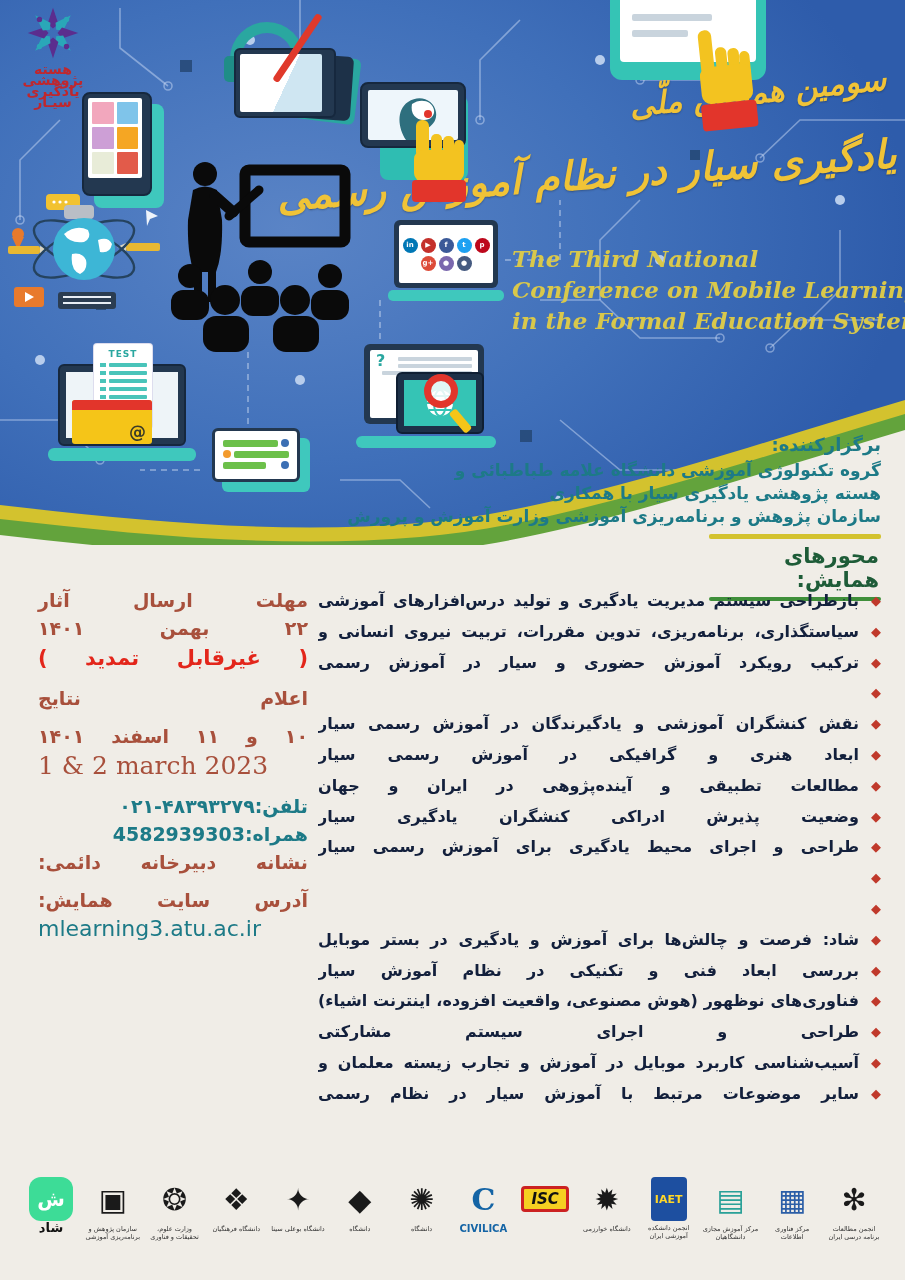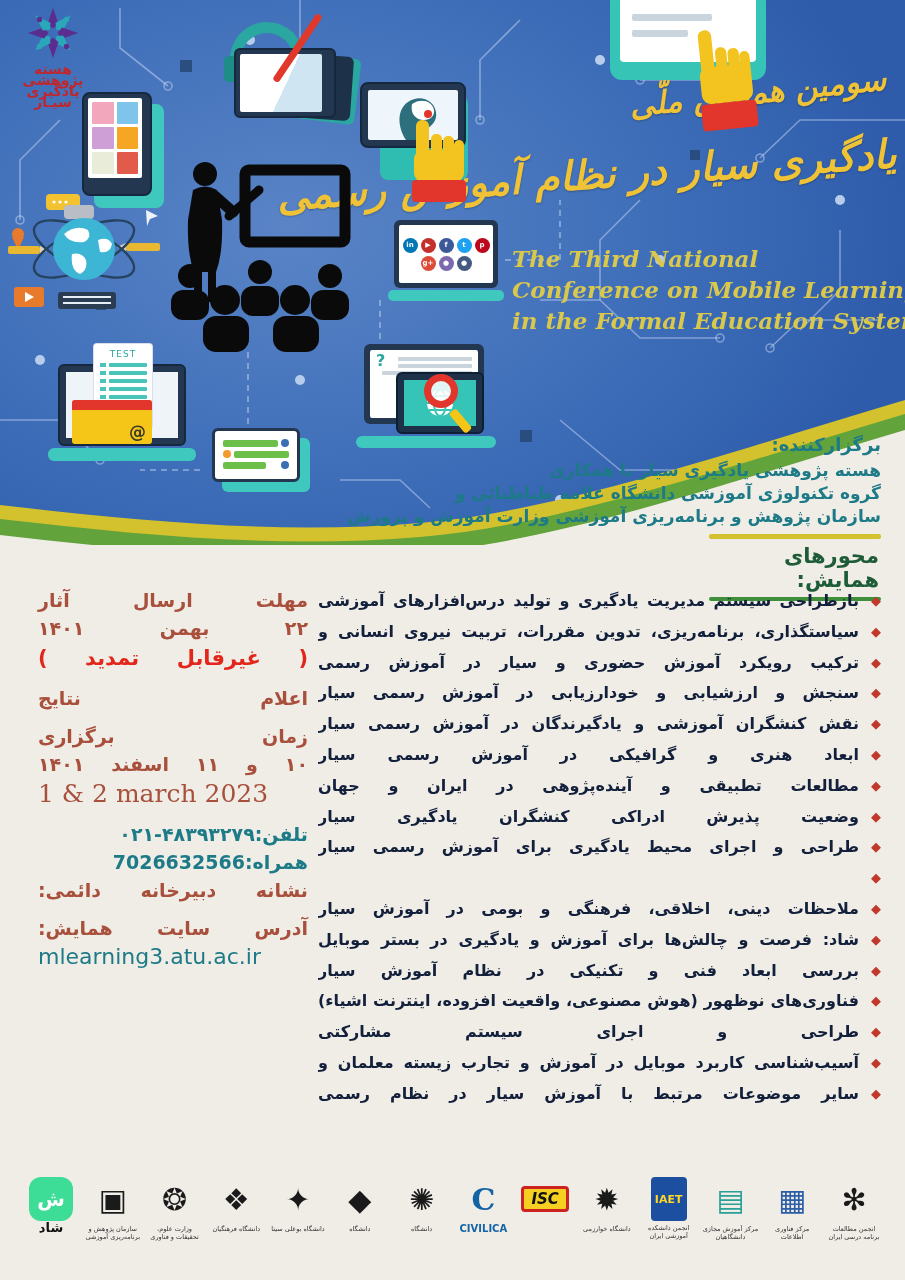--- a/index.html
+++ b/index.html
@@ -75,21 +75,21 @@
   
   .d-social{left:388px;top:220px;width:116px;height:86px}
   .d-social .fr{position:absolute;left:6px;top:0;width:104px;height:68px;background:var(--device_navy);border-radius:6px;padding:5px}
   .d-social .scr{width:100%;height:100%;background:#fff;border-radius:2px;display:flex;flex-wrap:wrap;align-content:center;justify-content:center;gap:3px;padding:3px}
   .d-social .scr b{width:15px;height:15px;border-radius:50%;color:#fff;font-size:7px;display:flex;align-items:center;justify-content:center;font-weight:bold}
   .d-social .base{position:absolute;left:0;top:70px;width:116px;height:11px;background:var(--accent_teal);border-radius:5px}
 
   
   .d-test{left:48px;top:344px;width:148px;height:124px}
   .d-test .doc{position:absolute;left:46px;top:0;width:58px;height:84px;background:#fff;border-radius:3px;box-shadow:0 0 0 1px #dde;padding:5px;z-index:2}
-  .d-test .doc .t{color:#2aa7a0;font-weight:normal;font-size:9px;text-align:center;letter-spacing:1px}
+  .d-test .doc .t{color:#2aa7a0;font-weight:bold;font-size:9px;text-align:center;letter-spacing:1px}
   .d-test .doc i{display:block;height:4px;background:#49c4ba;margin:4px 0 0 10px;border-radius:1px;position:relative}
   .d-test .doc i::before{content:"";position:absolute;left:-9px;top:0;width:6px;height:4px;background:#49c4ba}
   .d-test .fr{position:absolute;left:10px;top:20px;width:128px;height:82px;background:var(--device_navy);border-radius:6px;border:2px solid #16283e;z-index:1}
   .d-test .scr{position:absolute;left:18px;top:28px;width:112px;height:66px;background:#eef4f8;z-index:1}
   .d-test .env{position:absolute;left:24px;top:56px;width:80px;height:44px;background:#f5c518;border-radius:3px;z-index:3;overflow:hidden}
   .d-test .env .flap{height:10px;background:var(--cuff_red)}
   .d-test .env .at{position:absolute;right:6px;bottom:2px;font-weight:bold;font-size:17px;color:#3a3a28}
   .d-test .base{position:absolute;left:0;top:104px;width:148px;height:13px;background:var(--accent_teal);border-radius:6px;z-index:4}
 
   
@@ -434,22 +434,22 @@
     <svg class="curve" viewBox="0 0 905 190" preserveAspectRatio="none">
       <path d="M0,150 C140,166 280,180 420,168 C560,156 720,100 905,45 L905,190 L0,190 Z" fill="#d3c22e"></path>
       <path d="M0,164 C140,180 280,194 420,182 C560,170 720,114 905,59 L905,190 L0,190 Z" fill="#63a33c"></path>
       <path d="M0,180 C140,196 280,210 420,198 C560,186 720,130 905,75 L905,190 L0,190 Z" fill="#f0ede7"></path>
     </svg>
   </div>
 
   <div class="organizer">
     <div class="head">برگزارکننده:</div>
     <div>
+        <div class="line">گروه تکنولوژی آموزشی دانشگاه علامه طباطبائی و</div>
         <div class="line">هسته پژوهشی یادگیری سیار با همکاری</div>
-        <div class="line">گروه تکنولوژی آموزشی دانشگاه علامه طباطبائی و</div>
         <div class="line">سازمان پژوهش و برنامه‌ریزی آموزشی وزارت آموزش و پرورش</div>
       </div>
   </div>
 
   <div class="topics-head">
     <div class="bar-y"></div>
     <div class="txt">محورهای همایش:</div>
     <div class="bar-g"></div>
   </div>
 
@@ -461,21 +461,20 @@
       <div class="topic">
       <span class="diamond">◆</span>
       <span class="topic-text">سیاستگذاری، برنامه‌ریزی، تدوین مقررات، تربیت نیروی انسانی و دانشجومعلمان</span>
     </div>
       <div class="topic">
       <span class="diamond">◆</span>
       <span class="topic-text">ترکیب رویکرد آموزش حضوری و سیار در آموزش رسمی</span>
     </div>
       <div class="topic">
       <span class="diamond">◆</span>
-      <span class="topic-text">سنجش و ارزشیابی و خودارزیابی در آموزش رسمی سیار</span>
     </div>
       <div class="topic">
       <span class="diamond">◆</span>
       <span class="topic-text">نقش کنشگران آموزشی و یادگیرندگان در آموزش رسمی سیار</span>
     </div>
       <div class="topic">
       <span class="diamond">◆</span>
       <span class="topic-text">ابعاد هنری و گرافیکی در آموزش رسمی سیار</span>
     </div>
       <div class="topic">
@@ -488,21 +487,20 @@
     </div>
       <div class="topic">
       <span class="diamond">◆</span>
       <span class="topic-text">طراحی و اجرای محیط یادگیری برای آموزش رسمی سیار</span>
     </div>
       <div class="topic">
       <span class="diamond">◆</span>
     </div>
       <div class="topic">
       <span class="diamond">◆</span>
-      <span class="topic-text">ملاحظات دینی، اخلاقی، فرهنگی و بومی در آموزش سیار</span>
     </div>
       <div class="topic">
       <span class="diamond">◆</span>
       <span class="topic-text">شاد: فرصت و چالش‌ها برای آموزش و یادگیری در بستر موبایل</span>
     </div>
       <div class="topic">
       <span class="diamond">◆</span>
       <span class="topic-text">بررسی ابعاد فنی و تکنیکی در نظام آموزش سیار</span>
     </div>
       <div class="topic">
@@ -523,29 +521,28 @@
     </div>
     </div>
 
   <div class="sidebar">
     <div class="s-brick jl">مهلت ارسال آثار</div>
     <div class="s-brick jl">۲۲ بهمن ۱۴۰۱</div>
     <div class="s-red jl">( غیرقابل تمدید )</div>
     <div class="gap"></div>
     <div class="s-brick jl">اعلام نتایج</div>
     <div class="gap"></div>
-    <div class="s-brick jl">زمان برگزاری</div>
     <div class="s-brick jl">۱۰ و ۱۱ اسفند ۱۴۰۱</div>
     <div class="s-en">1 &amp; 2 march 2023</div>
     <div class="gap"></div>
     <div class="s-teal jl">
       <span>تلفن:</span><bdi dir="ltr">۰۲۱-۴۸۳۹۳۲۷۹</bdi>
     </div>
     <div class="s-teal jl">
-      <span>همراه:</span><bdi dir="ltr">7026632566</bdi>
+      <span>همراه:</span><bdi dir="ltr">4582939303</bdi>
     </div>
     <div class="s-brick jl">نشانه دبیرخانه دائمی:</div>
     <div class="gap"></div>
     <div class="s-brick jl">آدرس سایت همایش:</div>
     <div class="s-url">mlearning3.atu.ac.ir</div>
   </div>
 
   <div class="footer">
       <div class="logo logo-shad">
       <div class="logo-glyph">ش</div>

